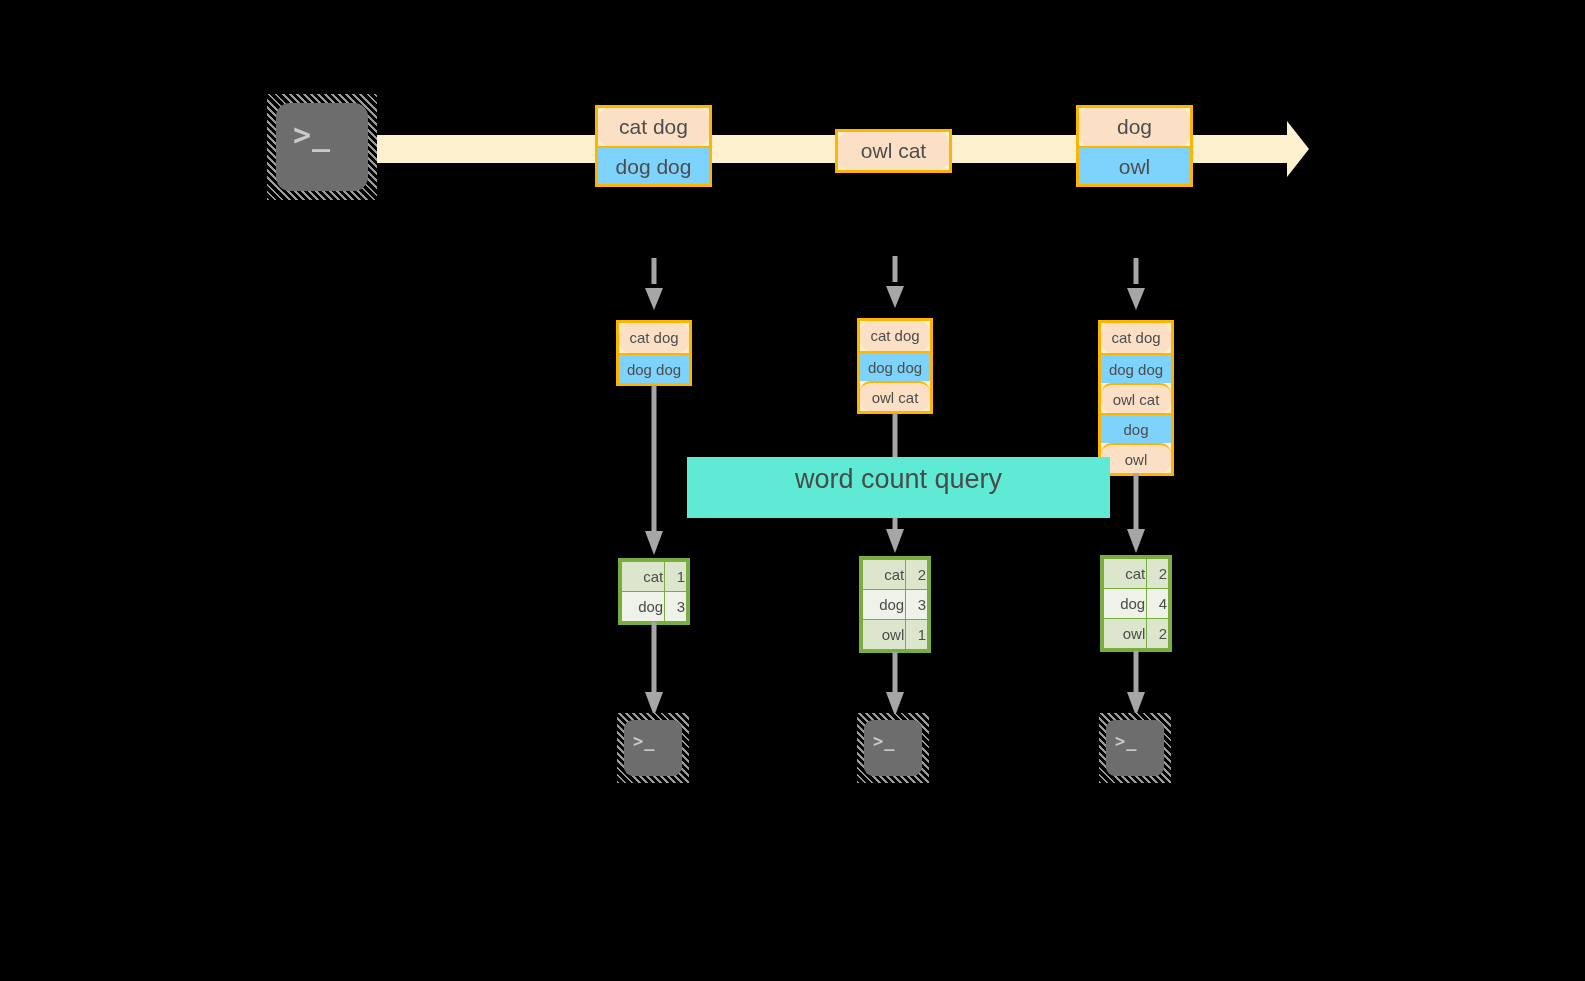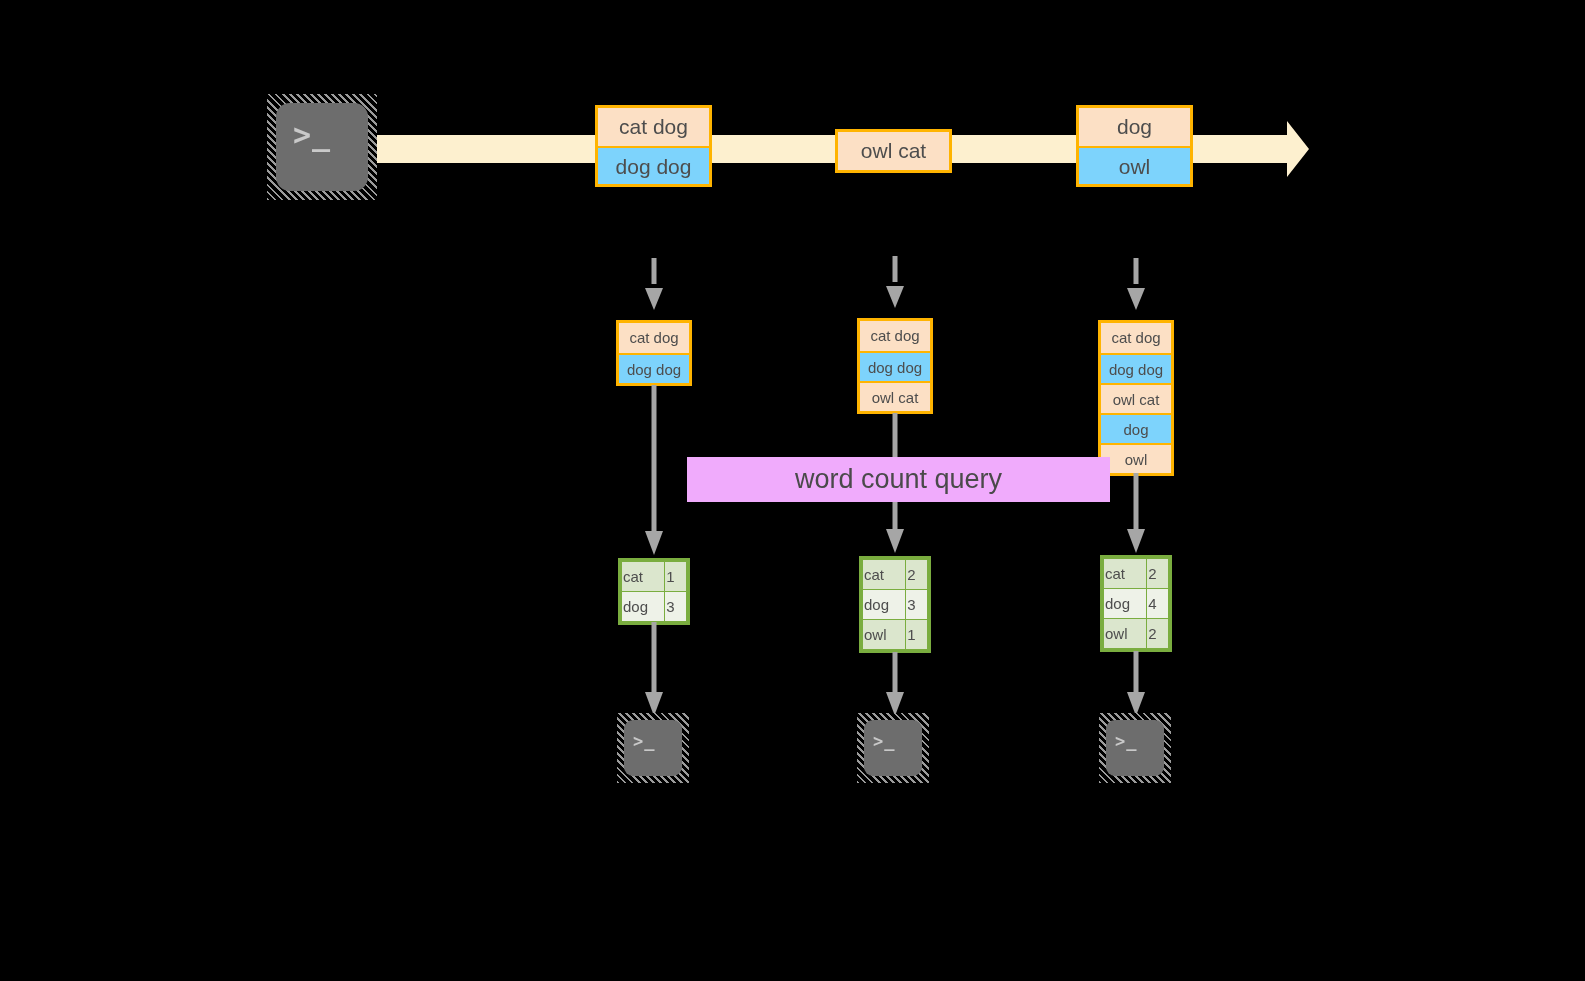--- a/index.html
+++ b/index.html
@@ -83,21 +83,21 @@
     border: 3px solid #ffb400;
     background: #fdf0cf;
   }
   .rec-row {
     box-sizing: border-box;
     color: #4d4d4d;
     text-align: center;
     white-space: nowrap;
     overflow: hidden;
   }
-  .rec-row.dark  { background: #fce0c5; }
+  .rec-row.dark  { background: #fce0c5; border-radius: 11px; }
   .rec-row.light { background: #7dd3fc; }
   .rec-row + .rec-row { border-top: 2px solid #ffb400; }
 
   
   .rec-big .rec-row {
     height: 38px;
     line-height: 38px;
     font-size: 21px;
   }
   #rec-top-1 { left: 595px; top: 105px; width: 117px; }
@@ -123,21 +123,21 @@
   }
   .res-table table {
     border-collapse: collapse;
     width: 100%;
   }
   .res-table td {
     box-sizing: border-box;
     height: 30px;
     color: #4d4d4d;
     font-size: 15px;
-    text-align: left;
+    text-align: right;
     white-space: nowrap;
     border: 1px solid #7aad3f;
   }
   .res-table tr.dark td  { background: #dbe6cd; }
   .res-table tr.light td { background: #eef2e8; }
   .res-table td.word  { width: 45px; }
   .res-table td.count { width: 23px; }
   #res-1 { left: 618px; top: 558px; width: 72px; }
   #res-2 { left: 859px; top: 556px; width: 72px; }
   #res-3 { left: 1100px; top: 555px; width: 72px; }
@@ -145,22 +145,22 @@
   
   .conn { position: absolute; }
   .conn svg { display: block; overflow: visible; }
 
   
   #query-label {
     position: absolute;
     left: 687px;
     top: 457px;
     width: 423px;
-    height: 45px;
-    background: #f0abfc;
+    height: 61px;
+    background: #5eead4;
     color: #4a4a4a;
     font-size: 27px;
     line-height: 45px;
     text-align: center;
     white-space: nowrap;
   }
 </style>
 </head>
 <body>
 

